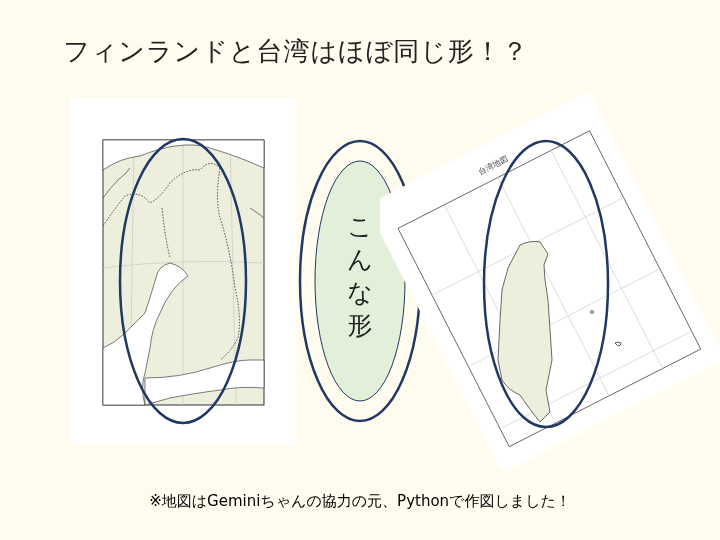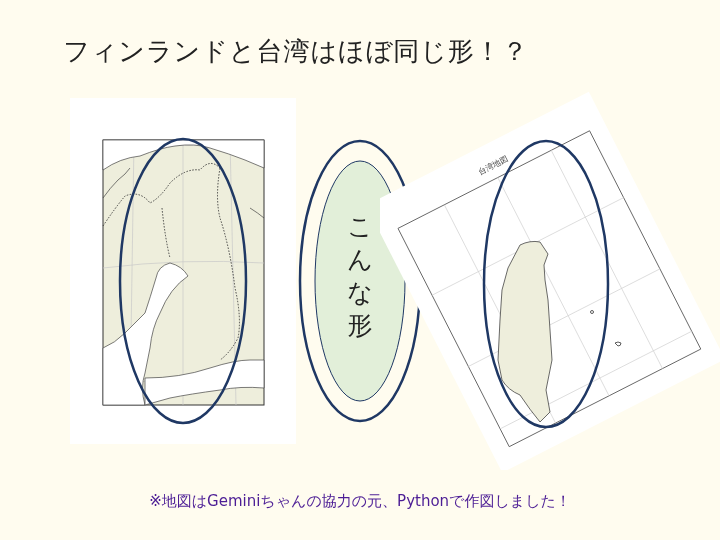--- a/index.html
+++ b/index.html
@@ -8,21 +8,21 @@
     background:#fffcef;
     font-family:"DejaVu Sans", "Liberation Sans", sans-serif;
     color:#1a1a1a;
   }
   .title {
     position:absolute; left:0; top:34px; width:592px; text-align:center;
     font-size:26px; letter-spacing:1px; color:#222;
   }
   .footer {
     position:absolute; left:0; top:492px; width:720px; text-align:center;
-    font-size:15px; color:#4c1d95;
+    font-size:15px; color:#000000;
   }
   .panel { position:absolute; }
   svg { display:block; }
   .shape-text {
     position:absolute; left:328px; top:210px; width:64px;
     font-size:25px; line-height:33px; text-align:center; color:#222;
     writing-mode: horizontal-tb;
   }
   .shape-text span { display:block; }
 </style>

